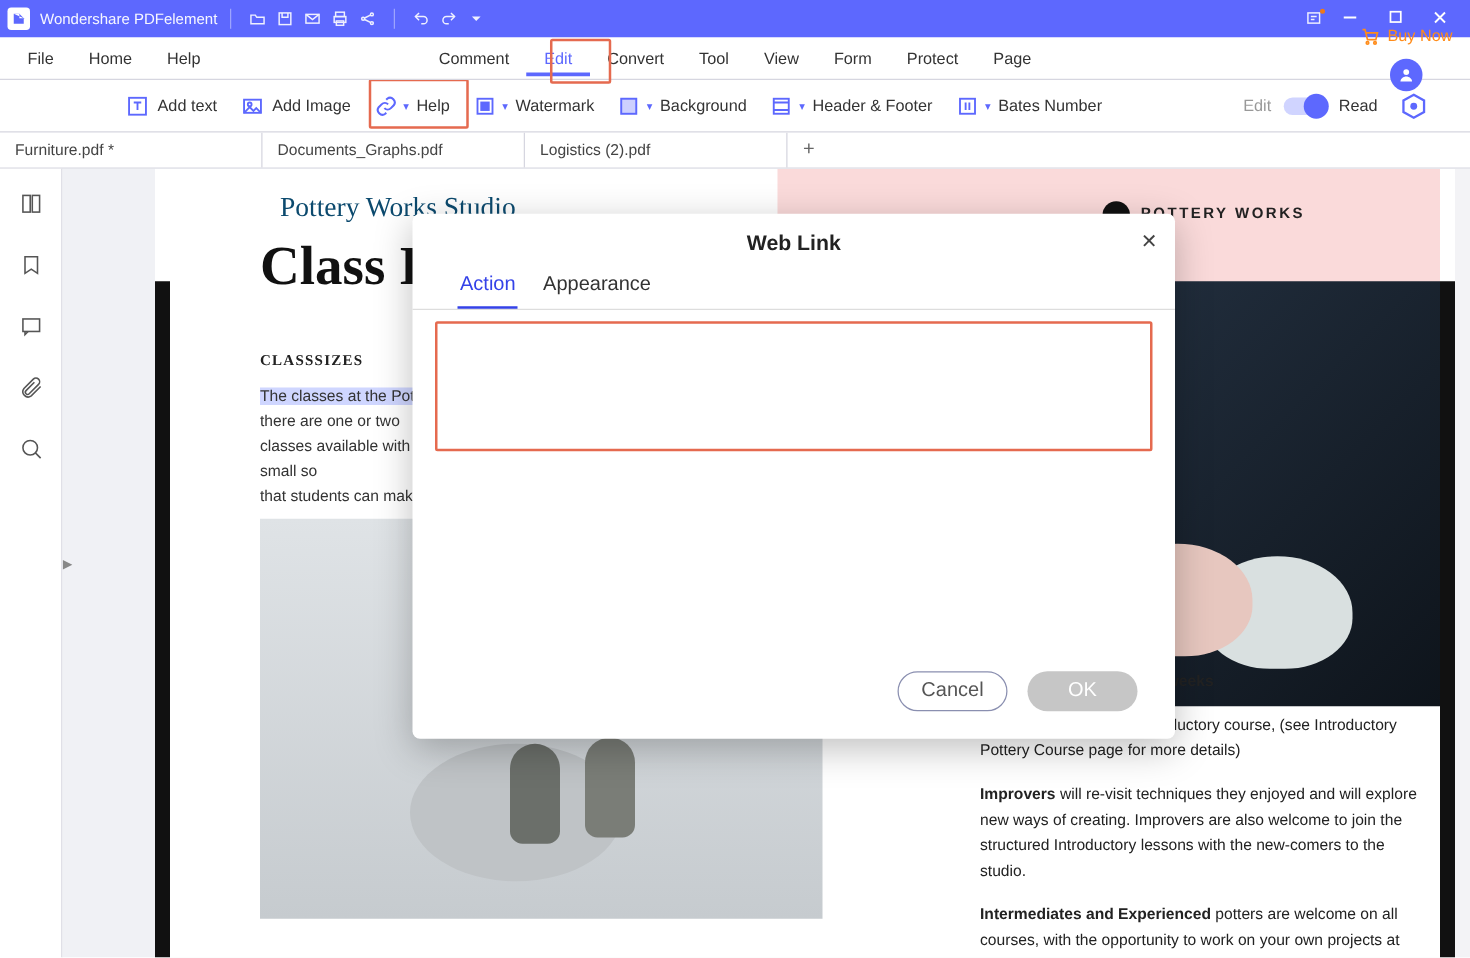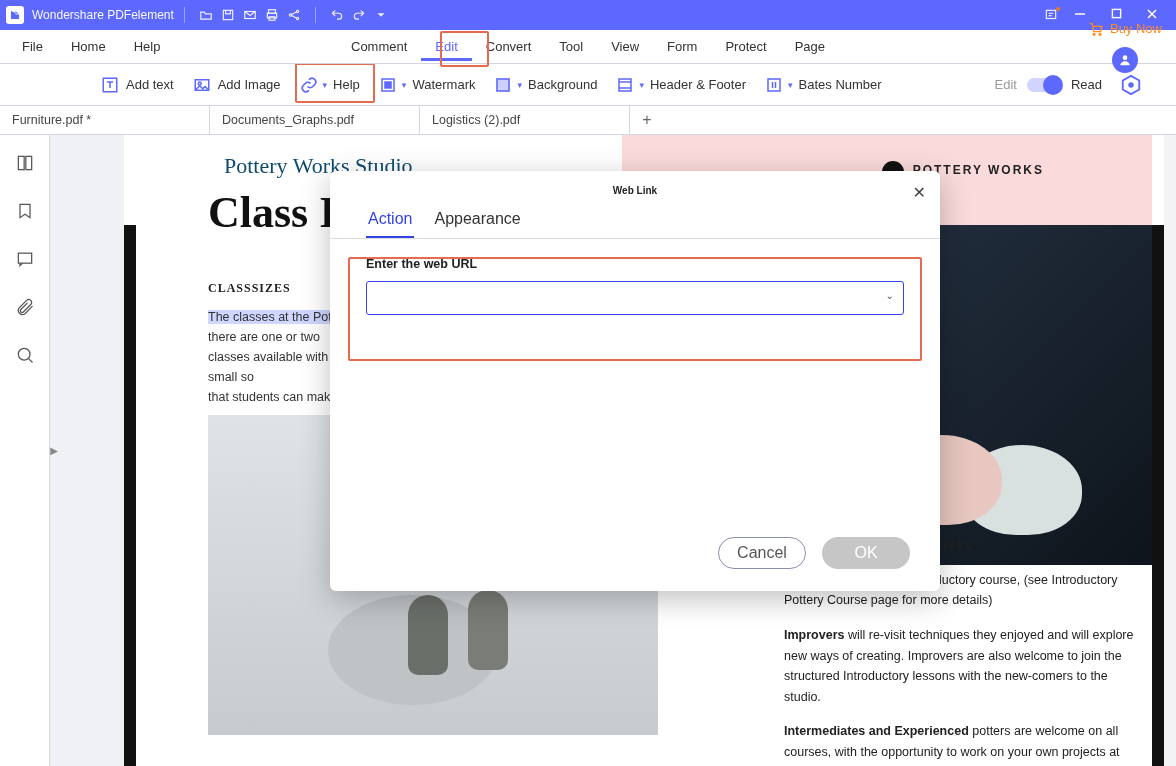--- a/index.html
+++ b/index.html
@@ -103,21 +103,21 @@
   .class-h{position:absolute;left:84px;top:146px;font-size:12px;font-weight:700;letter-spacing:1px;color:#222;font-family:Georgia,serif;}
   .p1{position:absolute;left:84px;top:172px;font-size:12.5px;color:#333;line-height:1.6;width:430px;}
   .p1 .linked{background:#cfd6ff;}
   .rightcol{position:absolute;right:30px;top:400px;width:350px;font-size:12.5px;color:#222;line-height:1.65;}
   .rightcol p{margin-bottom:14px;}
   .rightcol b{font-weight:700;}
   
   .dialog-backdrop{position:absolute; inset:0; }
   .dialog { position:absolute; left:280px; top:36px; width:610px; height:420px; background:#fff;
             border-radius:6px; box-shadow:0 8px 30px rgba(0,0,0,.25); }
-  .dialog .dtitle{ text-align:center; font-size:10px; font-weight:600; padding:14px 0 8px; color:#222;}
+  .dialog .dtitle{ text-align:center; font-size:17px; font-weight:600; padding:14px 0 8px; color:#222;}
   .dialog .dclose{ position:absolute; right:14px; top:12px; font-size:16px; color:#444; cursor:pointer;}
   .dialog .tabs{ display:flex; gap:18px; padding:0 36px; border-bottom:1px solid #ddd; font-size:16px;}
   .dialog .dtab{ padding:6px 2px 8px; cursor:pointer; color:#333;}
   .dialog .dtab.active{ color:#3442e8; border-bottom:2px solid #3442e8; font-weight:500;}
   .dialog .body{ padding:18px 36px; position:relative;}
   .dialog .lbl{ font-size:12.5px; font-weight:600; color:#222; margin-bottom:10px;}
   .url-row{ position:relative; }
   .url-input{ width:100%; height:34px; border:1.5px solid #3442e8; border-radius:3px; padding:0 30px 0 10px; font-size:13px; outline:none;}
   .url-dd{ position:absolute; right:10px; top:9px; font-size:10px; color:#555; cursor:pointer;}
   .dialog .red-inner{ position:absolute; border:2px solid var(--highlight-red); border-radius:2px;
@@ -395,27 +395,20 @@
     </div>
 
     <div class="dialog-backdrop">
       <div class="dialog">
         <div class="dtitle">Web Link</div>
         <div class="dclose">✕</div>
         <div class="tabs">
           <div class="dtab active">Action</div>
           <div class="dtab">Appearance</div>
         </div>
-        <div class="body">
-          <div class="lbl">Enter the web URL</div>
-          <div class="url-row">
-            <input class="url-input" value="" style="">
-            <span class="url-dd">⌄</span>
-          </div>
-        </div>
         <span class="red-inner"></span>
         <div class="dbtns">
           <div class="btn cancel">Cancel</div>
           <div class="btn ok">OK</div>
         </div>
       </div>
     </div>
 
   </div>
 </div>

